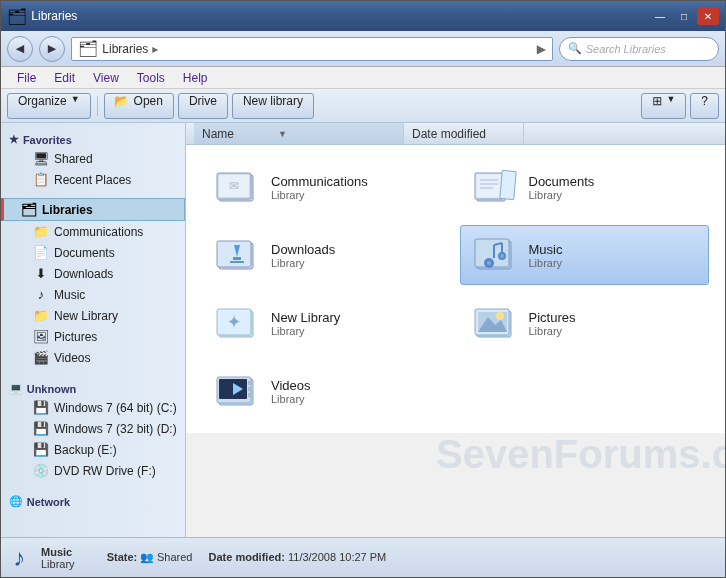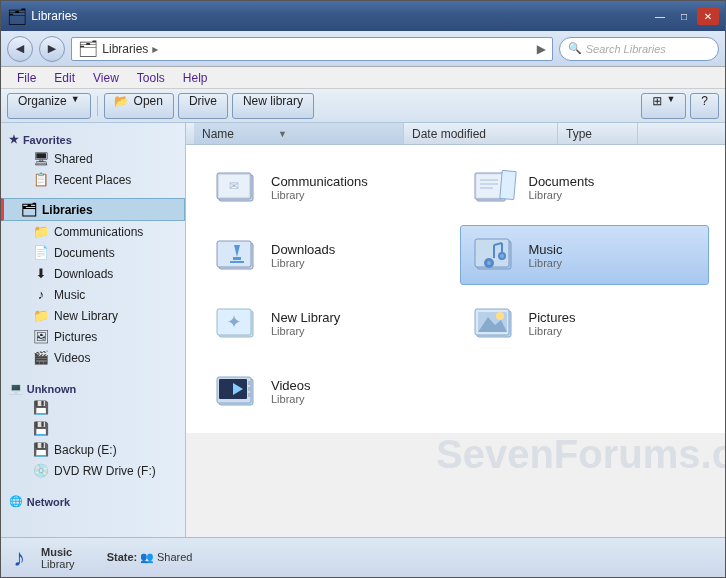--- a/index.html
+++ b/index.html
@@ -488,23 +488,25 @@
         </div>
       </div>
 
       <div class="sidebar-section">
         <div class="sidebar-group-header">
           <span>💻</span>
           <span>Unknown</span>
         </div>
         <div class="sidebar-item indent">
           <span class="sidebar-icon">💾</span>
+          <span>Windows 7 (64 bit) (C:)</span>
         </div>
         <div class="sidebar-item indent">
           <span class="sidebar-icon">💾</span>
+          <span>Windows 7 (32 bit) (D:)</span>
         </div>
         <div class="sidebar-item indent">
           <span class="sidebar-icon">💾</span>
           <span>Backup (E:)</span>
         </div>
         <div class="sidebar-item indent">
           <span class="sidebar-icon">💿</span>
           <span>DVD RW Drive (F:)</span>
         </div>
       </div>
@@ -517,25 +519,22 @@
       </div>
     </div>
 
     <div class="file-area-wrapper">
 
       <div class="column-headers">
         <div class="col-header active" style="width:210px;">
           <span>Name</span>
           <span style="font-size:9px;color:#666;">▼</span>
         </div>
-        <div class="col-header" style="width:154px;">
+        <div class="col-header" style="width:120px;">
           <span>Date modified</span>
-        </div>
-        <div class="col-header" style="width:80px;">
-          <span>Type</span>
         </div>
       </div>
 
       <div style="position:relative;flex:1;overflow:hidden;">
 
         <div class="watermark">SevenForums.com</div>
 
         <div class="file-area">
 
           <div class="library-item">
@@ -671,16 +670,20 @@
       <div class="status-info-row">
         <span>Library</span>
       </div>
     </div>
     <div class="status-extra">
       <span>
         <span class="status-label">State:</span>
         <span> 👥 </span>
         <span>Shared</span>
       </span>
+      <span>
+        <span class="status-label">Date modified:</span>
+        <span>11/3/2008 10:27 PM</span>
+      </span>
     </div>
   </div>
 
 </div>
 
 </body></html>

